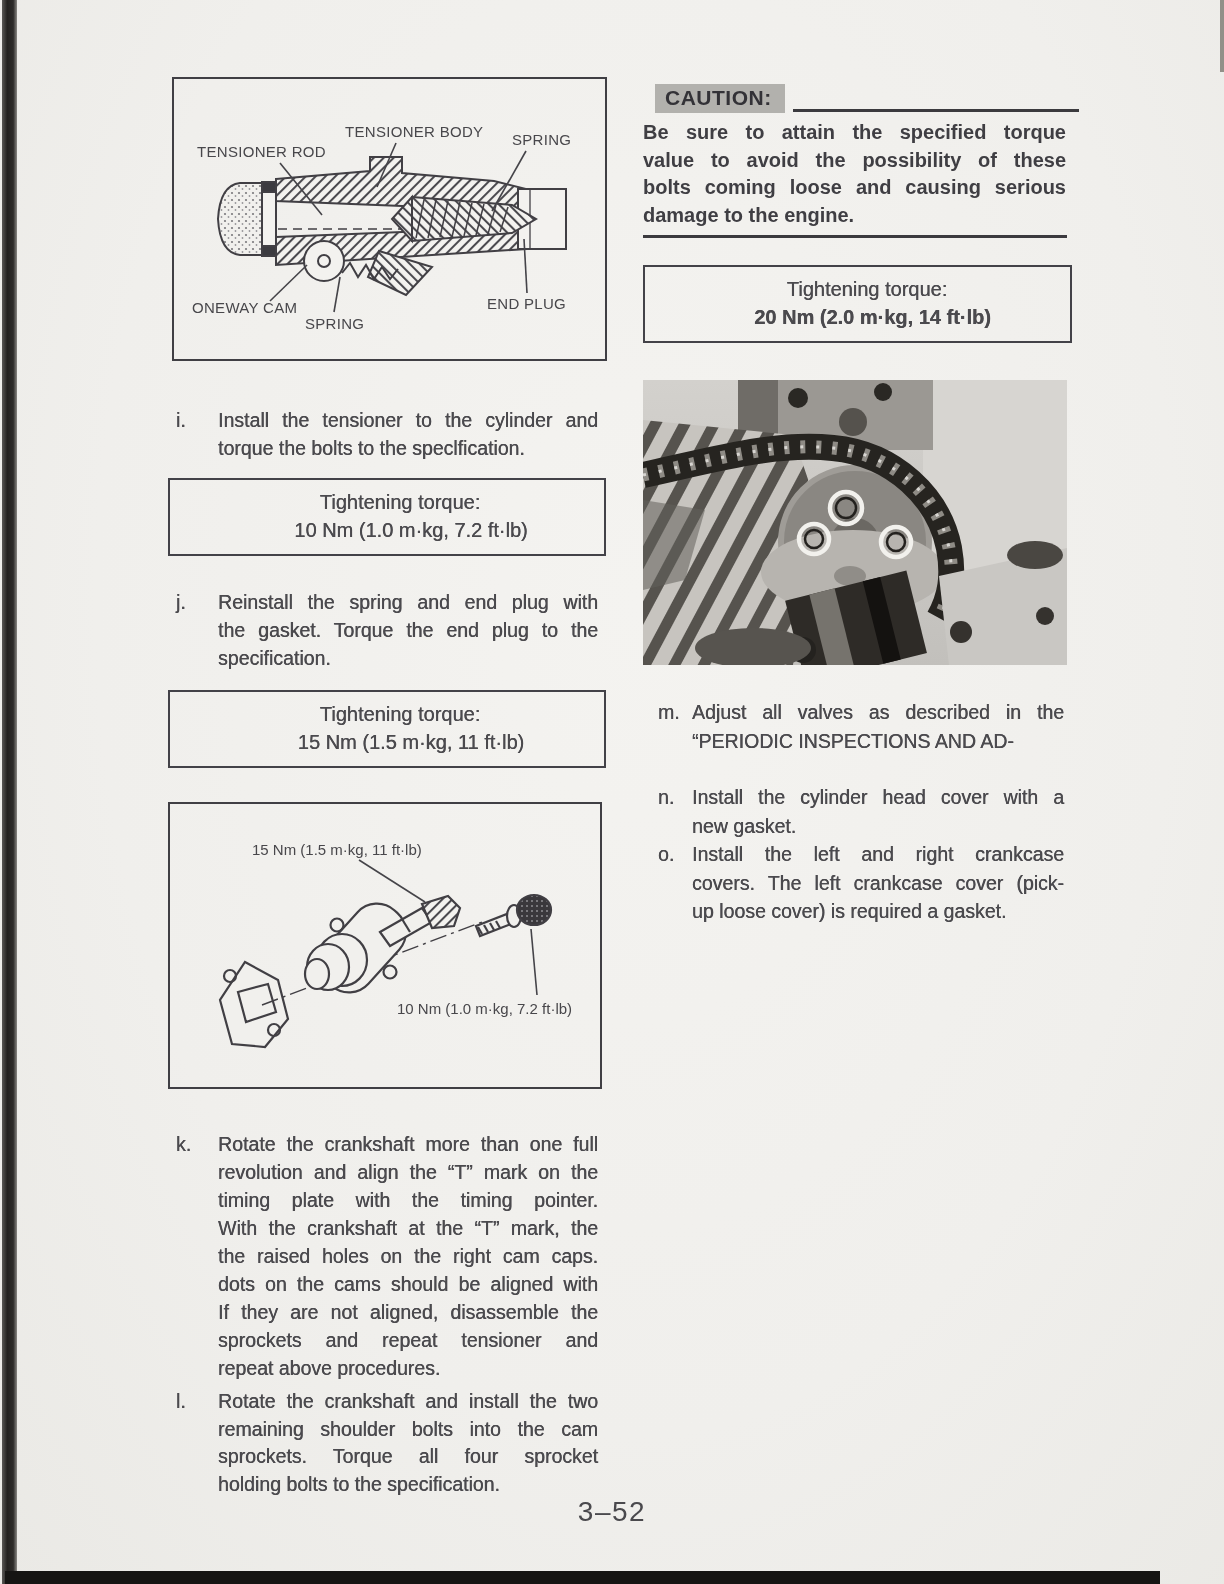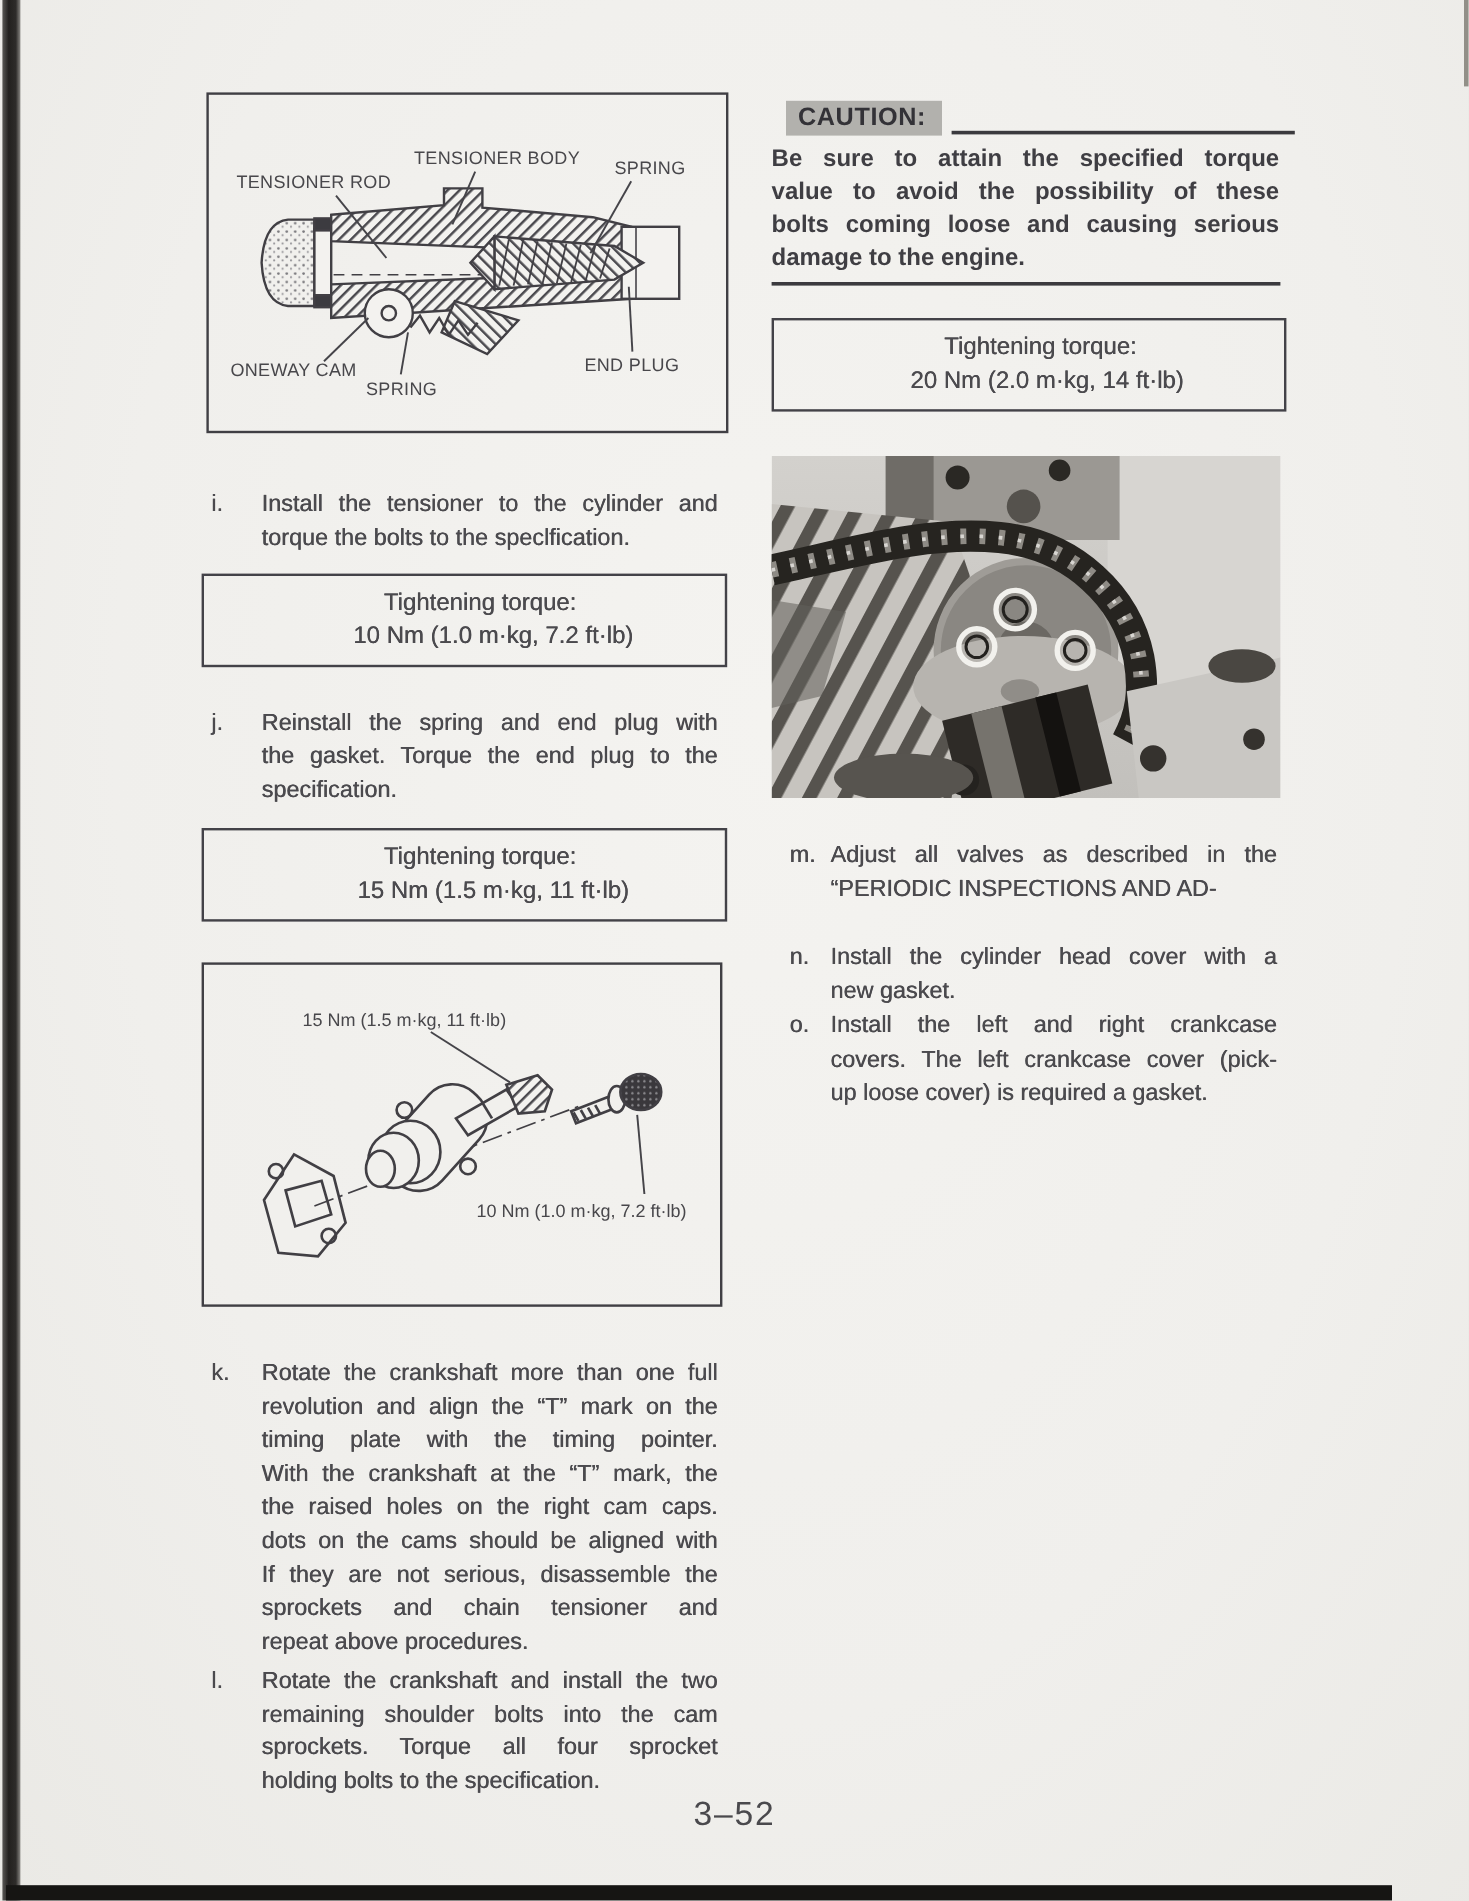--- a/index.html
+++ b/index.html
@@ -124,21 +124,21 @@
   <div class="caution-body">
       <div class="jline">Be sure to attain the specified torque</div>
       <div class="jline">value to avoid the possibility of these</div>
       <div class="jline">bolts coming loose and causing serious</div>
       <div class="jline">damage to the engine.</div>
     </div>
   <div class="caution-underline"></div>
 
   <div class="tqbox" style="left:643px;top:265px;width:425px;">
     <div class="tq-title" style="margin-left:19px;">Tightening torque:</div>
-    <div class="tq-value" style="margin-left:30px;">20 Nm (2.0 m·kg, 14 ft·lb)</div>
+    <div class="tq-value" style="margin-left:30px;font-weight:bold;">20 Nm (2.0 m·kg, 14 ft·lb)</div>
   </div>
 
   <div class="photo">
     <svg width="424" height="285" viewBox="0 0 424 285">
       <defs>
         <pattern id="fins" width="26" height="26" patternUnits="userSpaceOnUse" patternTransform="rotate(28)">
           <rect width="26" height="26" fill="#c7c4bf"></rect>
           <rect width="11" height="26" fill="#56534e"></rect>
         </pattern>
         <linearGradient id="bgg" x1="0" y1="0" x2="0" y2="1">
@@ -259,22 +259,22 @@
 
   <div class="step" style="left:176px;top:1130px;width:422px;">
     <div class="ltr" style="width:42px;">k.</div>
     <div class="txt">
         <div class="jline">Rotate the crankshaft more than one full</div>
         <div class="jline">revolution and align the “T” mark on the</div>
         <div class="jline">timing plate with the timing pointer.</div>
         <div class="jline">With the crankshaft at the “T” mark, the</div>
         <div class="jline">the raised holes on the right cam caps.</div>
         <div class="jline">dots on the cams should be aligned with</div>
-        <div class="jline">If they are not serious, disassemble the</div>
-        <div class="jline">sprockets and chain tensioner and</div>
+        <div class="jline">If they are not aligned, disassemble the</div>
+        <div class="jline">sprockets and repeat tensioner and</div>
         <div class="jline">repeat above procedures.</div>
       </div>
   </div>
 
   <div class="step" style="left:176px;top:1388px;width:422px;line-height:27.5px;">
     <div class="ltr" style="width:42px;">l.</div>
     <div class="txt">
         <div class="jline">Rotate the crankshaft and install the two</div>
         <div class="jline">remaining shoulder bolts into the cam</div>
         <div class="jline">sprockets. Torque all four sprocket</div>

